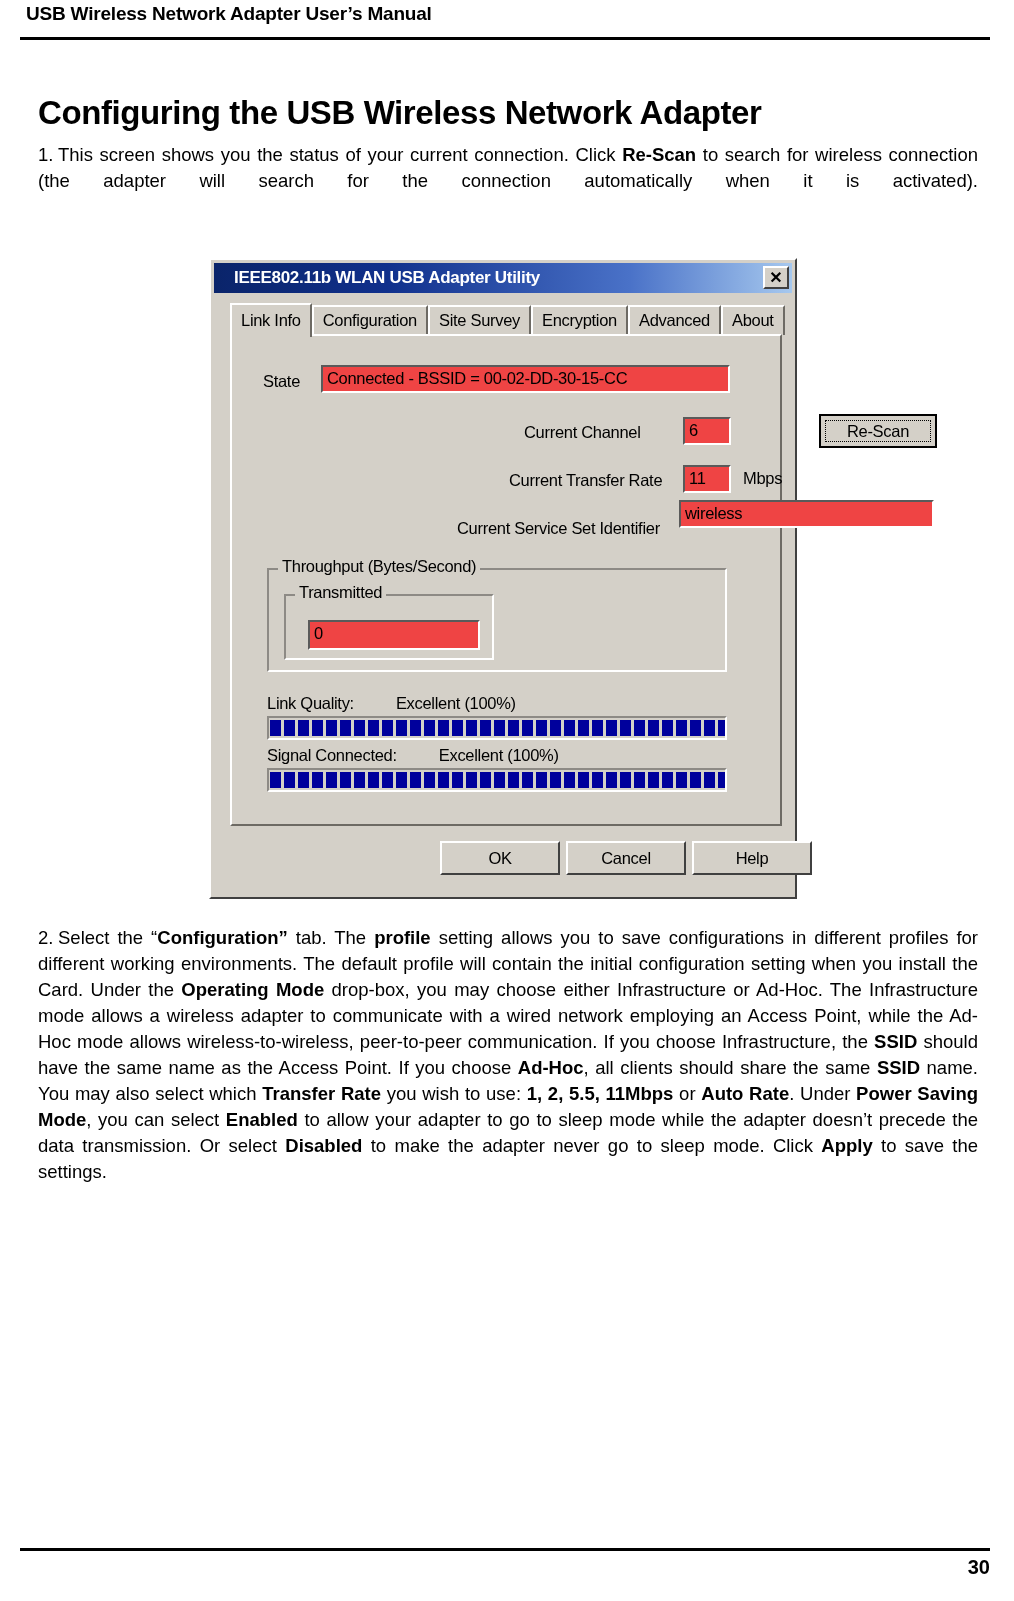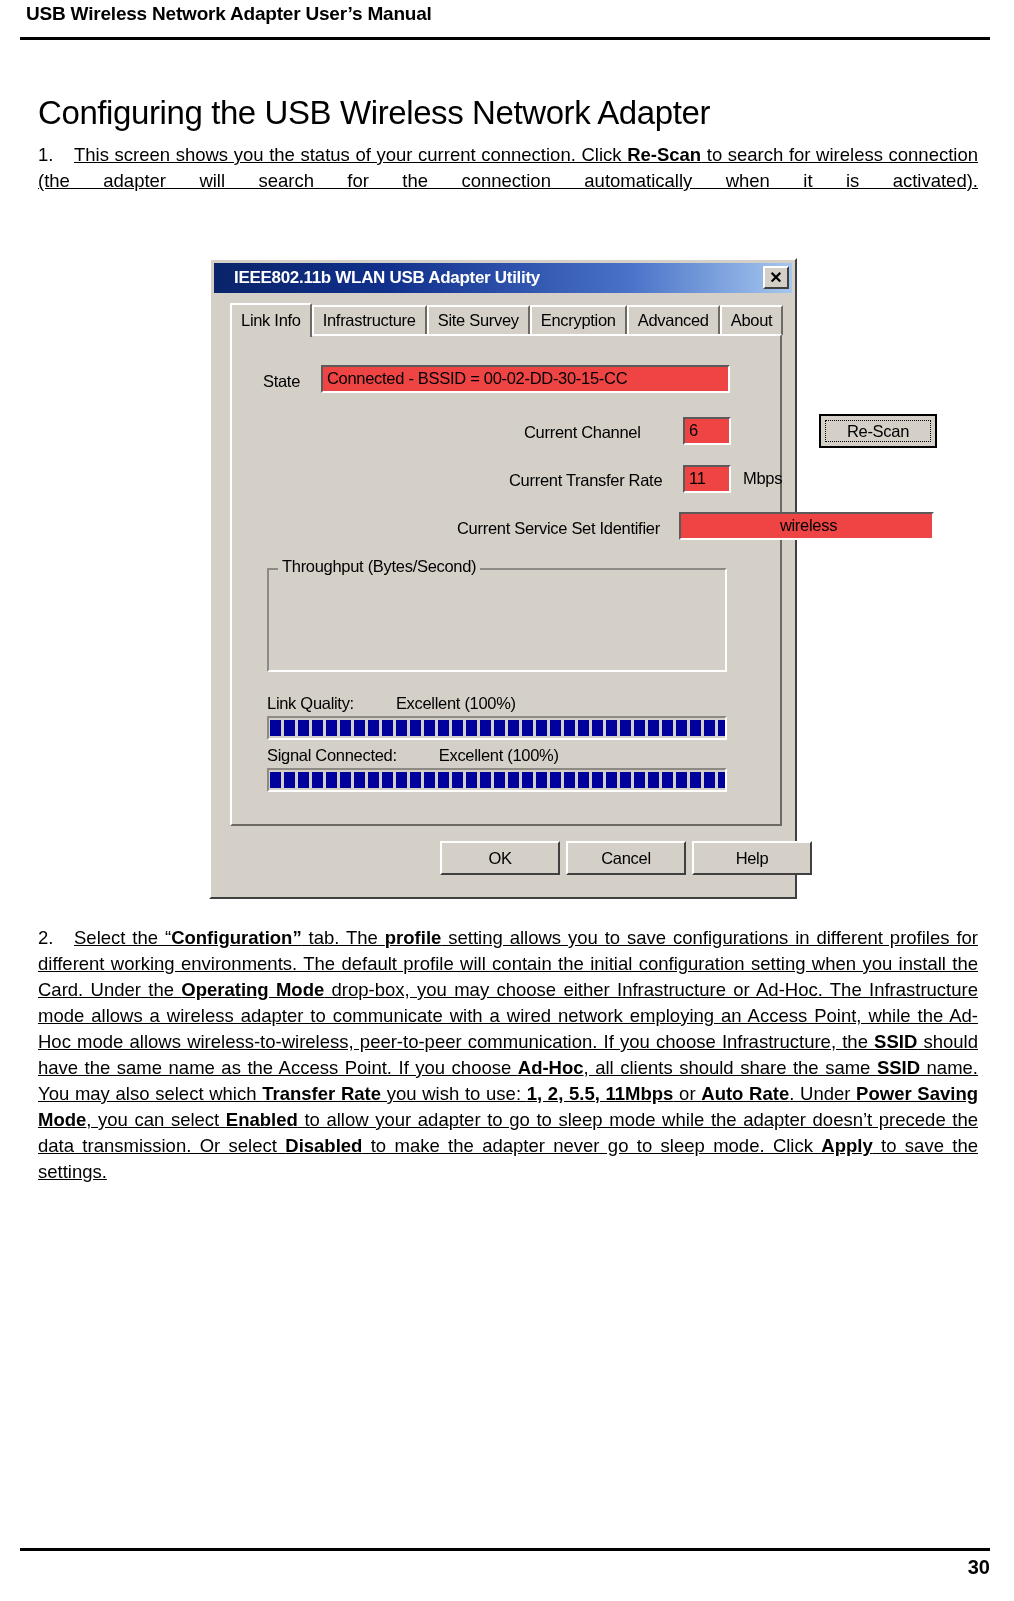--- a/index.html
+++ b/index.html
@@ -33,41 +33,40 @@
     left: 20px; top: 37px;
     width: 970px; height: 3px;
     background: #000;
   }
 
   
   .section-heading {
     position: absolute;
     left: 38px; top: 72px;
     font-size: 33px;
-    font-weight: normal;
+    font-weight: bold;
     letter-spacing: -0.4px;
   }
 
   
   .para {
     position: absolute;
     font-size: 18.5px;
     line-height: 26px;
     text-align: justify;
     text-justify: inter-word;
   }
   .para .num {
     position: absolute;
     left: 0; top: 0;
     width: 36px;
     text-align: left;
   }
   .para .body {
-    margin-left: 36px;
-    text-decoration: underline;
+    margin-left: 20px;
   }
   .para .body > span:last-child { }
   #para-1 { left: 38px; top: 142px; width: 940px; }
   #para-2 { left: 38px; top: 925px; width: 940px; }
   .b { font-weight: bold; }
 
   
   .para .body { text-align: justify; }
   .para .body::after { content: ""; display: inline-block; width: 100%; }
 
@@ -183,21 +182,21 @@
   .row-state-field  { position: absolute; left: 110px; top: 105px; width: 409px; height: 28px; }
 
   .row-chan-label   { position: absolute; left: 313px; top: 163px; }
   .row-chan-field   { position: absolute; left: 472px; top: 157px; width: 48px; height: 28px; }
 
   .row-rate-label   { position: absolute; left: 298px; top: 211px; }
   .row-rate-field   { position: absolute; left: 472px; top: 205px; width: 48px; height: 28px; }
   .row-rate-unit    { position: absolute; left: 532px; top: 209px; }
 
   .row-ssid-label   { position: absolute; left: 246px; top: 259px; }
-  .row-ssid-field   { position: absolute; left: 468px; top: 252px; width: 255px; height: 28px; text-align: center; }
+  .row-ssid-field   { position: absolute; left: 468px; top: 240px; width: 255px; height: 28px; }
 
   
   .btn-rescan {
     position: absolute;
     left: 608px; top: 154px;
     width: 118px; height: 34px;
     background: #d4d0c8;
     border: 2px solid #000000;
     box-sizing: border-box;
     display: flex;
@@ -329,21 +328,21 @@
 
 <div class="dialog">
 
   <div class="titlebar">
     <span class="titlebar-text">IEEE802.11b WLAN USB Adapter Utility</span>
     <div class="titlebar-close">✕</div>
   </div>
 
   <div class="tabstrip">
     <div class="tab selected">Link Info</div>
-    <div class="tab">Infrastructure</div>
+    <div class="tab">Configuration</div>
     <div class="tab">Site Survey</div>
     <div class="tab">Encryption</div>
     <div class="tab">Advanced</div>
     <div class="tab">About</div>
   </div>
 
   <div class="tabpanel"></div>
 
   <div class="lbl row-state-label">State</div>
   <div class="field row-state-field">Connected - BSSID = 00-02-DD-30-15-CC</div>
@@ -358,20 +357,24 @@
   <div class="lbl row-rate-label">Current Transfer Rate</div>
   <div class="field row-rate-field">11</div>
   <div class="lbl row-rate-unit">Mbps</div>
 
   <div class="lbl row-ssid-label">Current Service Set Identifier</div>
   <div class="field row-ssid-field">wireless</div>
 
   <div class="group" id="group-throughput">
     <span class="legend">Throughput (Bytes/Second)</span>
 
+    <div class="group" id="group-transmitted">
+      <span class="legend">Transmitted</span>
+      <div class="field inner-field">0</div>
+    </div>
 
   </div>
 
   <div class="meter-label-row" id="lq-label">
     <span>Link Quality:</span><span class="valtext">Excellent (100%)</span>
   </div>
   <div class="meter" id="lq-meter">
       <div class="blk" style="background: rgb(0, 0, 156);"></div>
       <div class="blk" style="background: rgb(0, 0, 156);"></div>
       <div class="blk" style="background: rgb(0, 0, 156);"></div>

